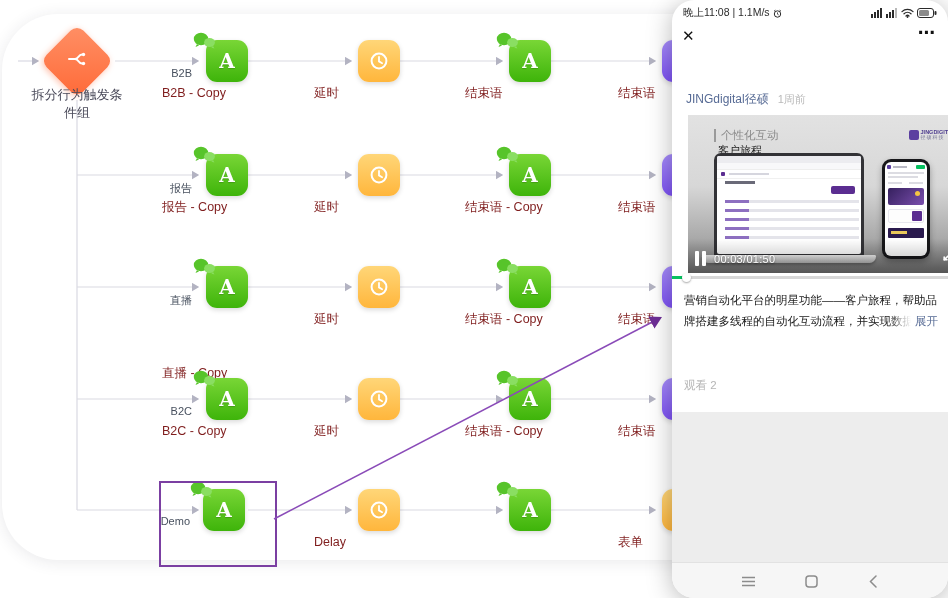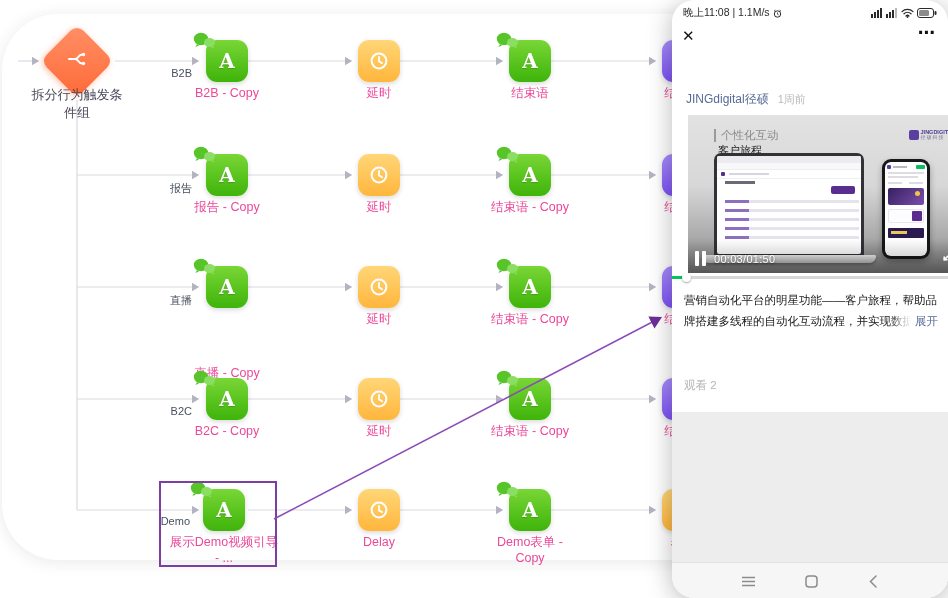--- a/index.html
+++ b/index.html
@@ -22,22 +22,22 @@
   .node.purple{background:linear-gradient(180deg,#a78dfc,#7e52f5);}
   .node .glyph{font-family:"DejaVu Serif","Liberation Serif",serif;font-weight:700;
         font-size:20px;color:#fff;text-shadow:0 1px 1px rgba(0,0,0,.18);}
   .badge{position:absolute;left:-13px;top:-8px;width:23px;height:17px;}
 
   .diamond{position:absolute;left:49px;top:21px;width:52px;height:52px;z-index:2;
     background:linear-gradient(135deg,#ff9066,#ff6a38);border-radius:9px;transform:rotate(45deg);
     box-shadow:0 2px 6px rgba(255,106,56,.4);}
   .diamond .dicon{position:absolute;left:50%;top:50%;transform:translate(-50%,-50%) rotate(-45deg);}
 
-  .nlabel{position:absolute;z-index:2;width:130px;text-align:center;font-size:12.5px;
-          color:#ec4899;line-height:1.3;}
+  .nlabel{position:absolute;z-index:2;width:130px;font-size:12.5px;
+          color:#7f1d1d;line-height:1.3;}
   .blabel{position:absolute;z-index:2;width:58px;text-align:right;font-size:11px;color:#47505e;}
   .entry-label{position:absolute;left:27px;top:72px;width:96px;z-index:2;text-align:center;
           font-size:13px;color:#4a4a5a;line-height:1.4;}
 
   .hl-box{position:absolute;left:157px;top:467px;width:114px;height:82px;z-index:3;
           border:2px solid #7b3fa2;background:transparent;}
 
   
   .phone{position:absolute;left:672px;top:0;width:276px;height:598px;background:#fff;z-index:10;
          border-radius:22px;box-shadow:0 4px 26px rgba(0,0,0,.28);overflow:hidden;}
@@ -307,38 +307,36 @@
   <div class="blabel" style="left:130px;top:501px;">Demo</div>
   <div class="node green" style="left:201px;top:475px;">
     <span class="badge"><svg width="23" height="17" viewBox="0 0 23 17">
           <ellipse cx="8" cy="7" rx="7.2" ry="6.2" fill="#57c42a"></ellipse>
           <path d="M4 12l-1.5 3 3.5-1.6z" fill="#57c42a"></path>
           <ellipse cx="16.5" cy="10.5" rx="5.4" ry="4.6" fill="#8ade62"></ellipse>
           <path d="M20 14l1.4 2.4-3-1z" fill="#8ade62"></path>
         </svg></span>
     <span class="glyph">A</span>
   </div>
-  <div class="nlabel" style="left:166px;top:520px;width:112px;">展示Demo视频引导 - ...</div>
   <div class="node yellow" style="left:356px;top:475px;">
     <svg width="20" height="20">
         <circle cx="10" cy="10" r="7.4" fill="none" stroke="#fff" stroke-width="2"></circle>
         <path d="M10 6v4.4l3.1 1.8" stroke="#fff" stroke-width="1.8" fill="none" stroke-linecap="round"></path>
       </svg>
   </div>
   <div class="nlabel" style="left:312px;top:520px;">Delay</div>
   <div class="node green" style="left:507px;top:475px;">
     <span class="badge"><svg width="23" height="17" viewBox="0 0 23 17">
           <ellipse cx="8" cy="7" rx="7.2" ry="6.2" fill="#57c42a"></ellipse>
           <path d="M4 12l-1.5 3 3.5-1.6z" fill="#57c42a"></path>
           <ellipse cx="16.5" cy="10.5" rx="5.4" ry="4.6" fill="#8ade62"></ellipse>
           <path d="M20 14l1.4 2.4-3-1z" fill="#8ade62"></path>
         </svg></span>
     <span class="glyph">A</span>
   </div>
-  <div class="nlabel" style="left:463px;top:520px;width:90px;left:483px;">Demo表单 - Copy</div>
   <div class="node yellow" style="left:660px;top:475px;"></div>
   <div class="nlabel" style="left:616px;top:520px;">表单</div>
 
   <div class="hl-box"></div>
   <svg class="wires-purple" width="948" height="598">
     <defs>
       <marker id="arp" markerWidth="10" markerHeight="10" refX="6.5" refY="4.5" orient="auto">
         <path d="M0,0L8,4.5L0,9Z" fill="#6d2e96"></path>
         </marker>
     </defs>

